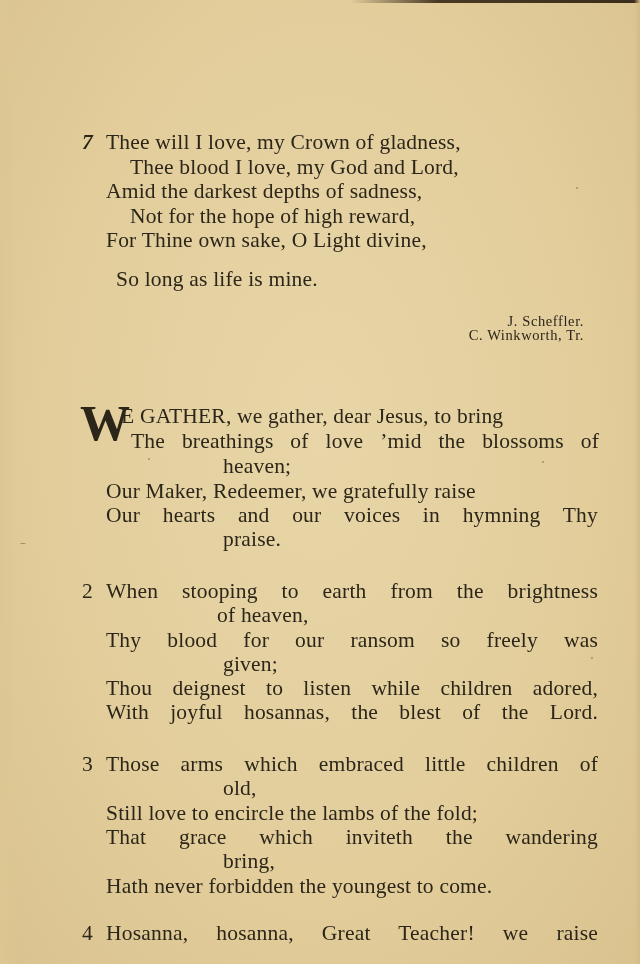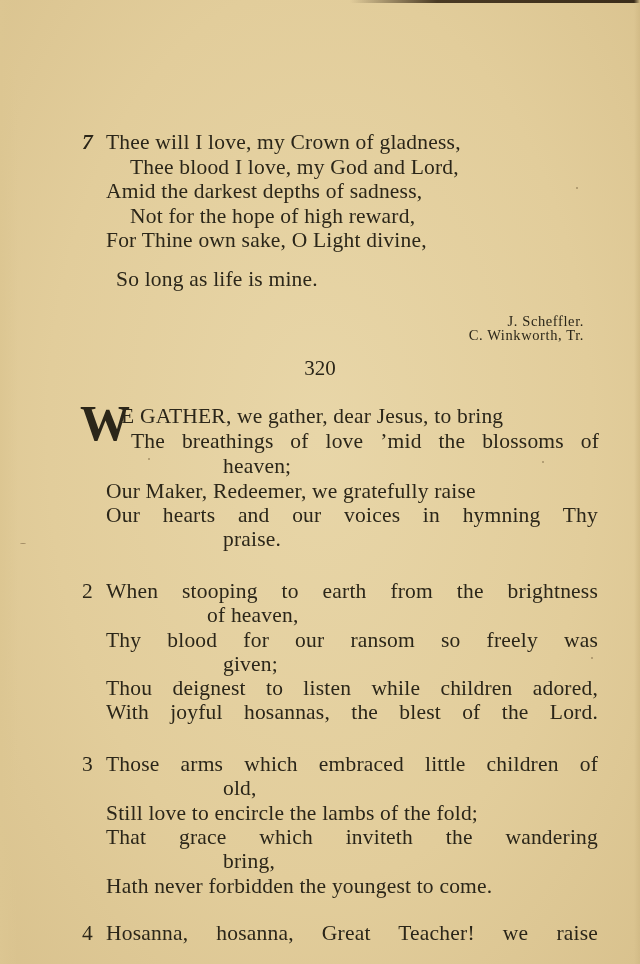--- a/index.html
+++ b/index.html
@@ -55,36 +55,35 @@
     <div class="line" style="left:130px; top:155px;">Thee blood I love, my God and Lord,</div>
     <div class="line" style="left:106px; top:179px;">Amid the darkest depths of sadness,</div>
     <div class="line" style="left:130px; top:204px;">Not for the hope of high reward,</div>
     <div class="line" style="left:106px; top:228px;">For Thine own sake, O Light divine,</div>
     <div class="line" style="left:116px; top:253px;margin-top:14px;">So long as life is mine.</div>
   </div>
 
   <div class="attr" style="top:277px;">J. Scheffler.</div>
   <div class="attr" style="top:291px;">C. Winkworth, Tr.</div>
 
-  <div class="hymn-number">320</div>
 
   <div>
     <span class="dropcap">W</span>
     <div class="line" style="left:121px; top:404px;">E GATHER, we gather, dear Jesus, to bring</div>
     <div class="line justify" style="left:131px; top:429px; width:468px;">The breathings of love ’mid the blossoms of</div>
     <div class="line" style="left:223px; top:454px;">heaven;</div>
     <div class="line" style="left:106px; top:479px;">Our Maker, Redeemer, we gratefully raise</div>
     <div class="line justify" style="left:106px; top:503px; width:492px;">Our hearts and our voices in hymning Thy</div>
     <div class="line" style="left:223px; top:527px;">praise.</div>
   </div>
 
   <div>
     <span class="vnum" style="left:82px; top:579px;">2</span>
     <div class="line justify" style="left:106px; top:579px; width:492px;">When stooping to earth from the brightness</div>
-    <div class="line" style="left:207px; top:603px;font-family:Liberation Serif, serif;">of heaven,</div>
+    <div class="line" style="left:217px; top:603px;font-family:Liberation Serif, serif;">of heaven,</div>
     <div class="line justify" style="left:106px; top:628px; width:492px;">Thy blood for our ransom so freely was</div>
     <div class="line" style="left:223px; top:652px;">given;</div>
     <div class="line justify" style="left:106px; top:676px; width:492px;">Thou deignest to listen while children adored,</div>
     <div class="line justify" style="left:106px; top:700px; width:492px;">With joyful hosannas, the blest of the Lord.</div>
   </div>
 
   <div>
     <span class="vnum" style="left:82px; top:752px;">3</span>
     <div class="line justify" style="left:106px; top:752px; width:492px;">Those arms which embraced little children of</div>
     <div class="line" style="left:223px; top:776px;">old,</div>

